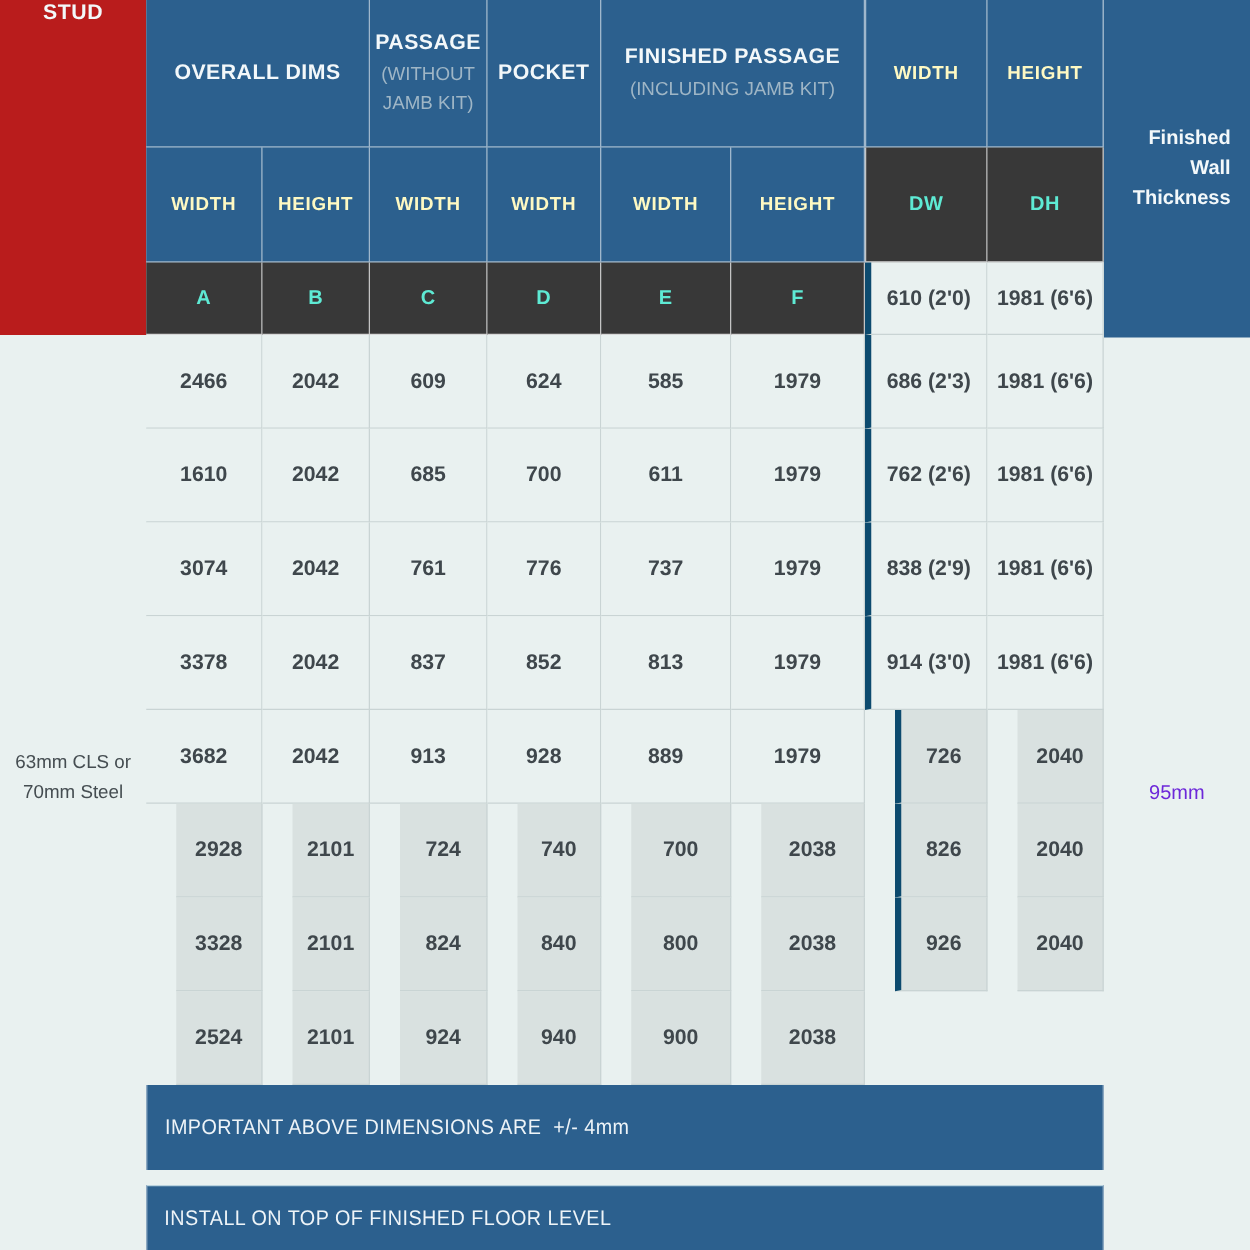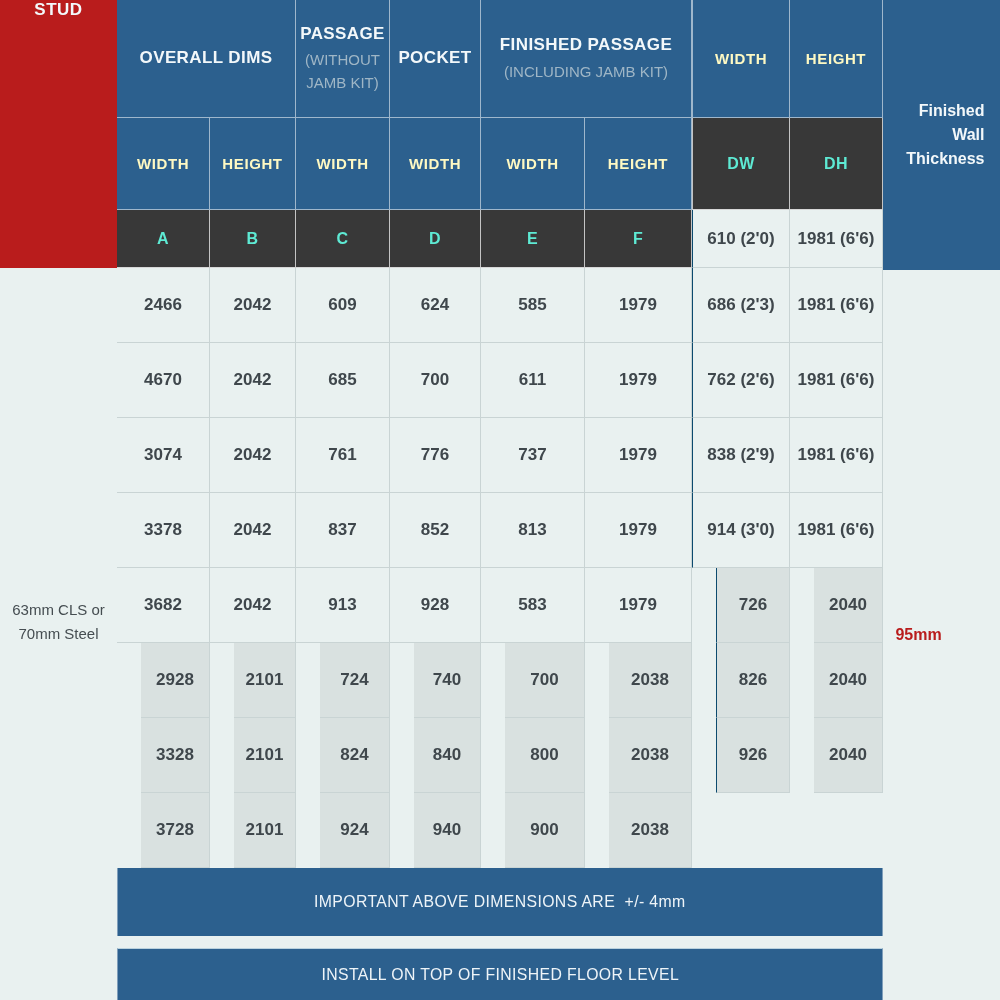--- a/index.html
+++ b/index.html
@@ -9,22 +9,22 @@
   
   .stud-block{position:absolute;left:0;top:0;width:117px;height:268px;background:#b91c1c;
     display:flex;justify-content:center;}
   .stud-block span{color:#f3f8fa;font-weight:bold;font-size:17px;letter-spacing:.5px;}
   .right-block{position:absolute;left:883px;top:0;width:117px;height:270px;background:#2c608e;
     display:flex;align-items:center;justify-content:center;}
   .fwt{display:block;width:86px;text-align:right;color:#f3f8fa;font-weight:bold;font-size:16px;line-height:1.5;}
   .stud-value{position:absolute;left:0;top:598px;width:117px;text-align:center;
     color:#454d51;font-size:15px;line-height:1.6;}
   .stud-value div{width:104px;margin:0 auto;}
-  .right-value{position:absolute;left:860px;top:626px;width:117px;text-align:center;
-    color:#b91c1c;font-size:16px;font-weight:bold;}
+  .right-value{position:absolute;left:883px;top:626px;width:117px;text-align:center;
+    color:#6d28d9;font-size:16px;}
 
   
   .grid{position:absolute;left:117px;top:0;width:766px;height:1000px;display:grid;
     grid-template-columns:93px 86px 94px 91px 104px 107px 98px 93px;
     grid-template-rows:118px 92px 58px repeat(8,75px) 68px 64px;}
   .grid > div, .trow > div{box-sizing:border-box;}
   .span2{grid-column:span 2;}
 
   
   .g-cell,.s-cell{background:#2c608e;display:flex;flex-direction:column;align-items:center;
@@ -39,26 +39,26 @@
   .c-cell{background:#383838;display:flex;align-items:center;justify-content:center;
     border-right:1px solid rgba(255,255,255,.7);border-bottom:1px solid rgba(255,255,255,.8);}
   .c-cell.cl{border-left:1px solid rgba(255,255,255,.7);}
   .c-cell span{color:#5eead4;font-weight:bold;font-size:16px;letter-spacing:.4px;}
 
   
   .trow{display:contents;}
   .d-cell{display:flex;align-items:center;justify-content:center;
     border-right:1px solid #c9d4d4;border-bottom:1px solid #c9d4d4;
     color:#3f474c;font-weight:bold;font-size:17px;}
-  .trow > .d-cell:first-child{border-left:1px solid #0c4a6e;}
+  .trow > .d-cell:first-child{border-left:5px solid #0c4a6e;}
   .trow.light > .d-cell{background:#e9f1f0;}
   .trow.shaded > .d-cell{background:#d9e1e0;margin-left:24px;}
 
   
-  .banner{grid-column:1 / -1;background:#2c608e;display:flex;align-items:center;justify-content:center;
+  .banner{grid-column:1 / -1;background:#2c608e;display:flex;align-items:center;
     border-left:1px solid rgba(255,255,255,.4);border-right:1px solid rgba(255,255,255,.4);}
   .banner.second{border-top:1px solid #b9d2de;margin-top:12px;}
   .banner span{color:#eef4f8;font-size:17px;letter-spacing:.4px;white-space:pre;
     display:inline-block;transform:scaleX(.93);}
 </style>
 </head>
 <body>
 
 <div class="page">
 
@@ -149,21 +149,21 @@
       <div class="d-cell">2466</div>
       <div class="d-cell">2042</div>
       <div class="d-cell">609</div>
       <div class="d-cell">624</div>
       <div class="d-cell">585</div>
       <div class="d-cell">1979</div>
     </div>
     <div class="trow light">
       <div class="d-cell">686 (2'3)</div>
       <div class="d-cell">1981 (6'6)</div>
-      <div class="d-cell">4670</div>
+      <div class="d-cell">1610</div>
       <div class="d-cell">2042</div>
       <div class="d-cell">685</div>
       <div class="d-cell">700</div>
       <div class="d-cell">611</div>
       <div class="d-cell">1979</div>
     </div>
     <div class="trow light">
       <div class="d-cell">762 (2'6)</div>
       <div class="d-cell">1981 (6'6)</div>
       <div class="d-cell">3074</div>
@@ -183,21 +183,21 @@
       <div class="d-cell">813</div>
       <div class="d-cell">1979</div>
     </div>
     <div class="trow light">
       <div class="d-cell">914 (3'0)</div>
       <div class="d-cell">1981 (6'6)</div>
       <div class="d-cell">3682</div>
       <div class="d-cell">2042</div>
       <div class="d-cell">913</div>
       <div class="d-cell">928</div>
-      <div class="d-cell">583</div>
+      <div class="d-cell">889</div>
       <div class="d-cell">1979</div>
     </div>
     <div class="trow shaded">
       <div class="d-cell">726</div>
       <div class="d-cell">2040</div>
       <div class="d-cell">2928</div>
       <div class="d-cell">2101</div>
       <div class="d-cell">724</div>
       <div class="d-cell">740</div>
       <div class="d-cell">700</div>
@@ -209,21 +209,21 @@
       <div class="d-cell">3328</div>
       <div class="d-cell">2101</div>
       <div class="d-cell">824</div>
       <div class="d-cell">840</div>
       <div class="d-cell">800</div>
       <div class="d-cell">2038</div>
     </div>
     <div class="trow shaded">
       <div class="d-cell">926</div>
       <div class="d-cell">2040</div>
-      <div class="d-cell">3728</div>
+      <div class="d-cell">2524</div>
       <div class="d-cell">2101</div>
       <div class="d-cell">924</div>
       <div class="d-cell">940</div>
       <div class="d-cell">900</div>
       <div class="d-cell">2038</div>
     </div>
 
     <div class="banner">
       <span>IMPORTANT ABOVE DIMENSIONS ARE  +/- 4mm</span>
     </div>

